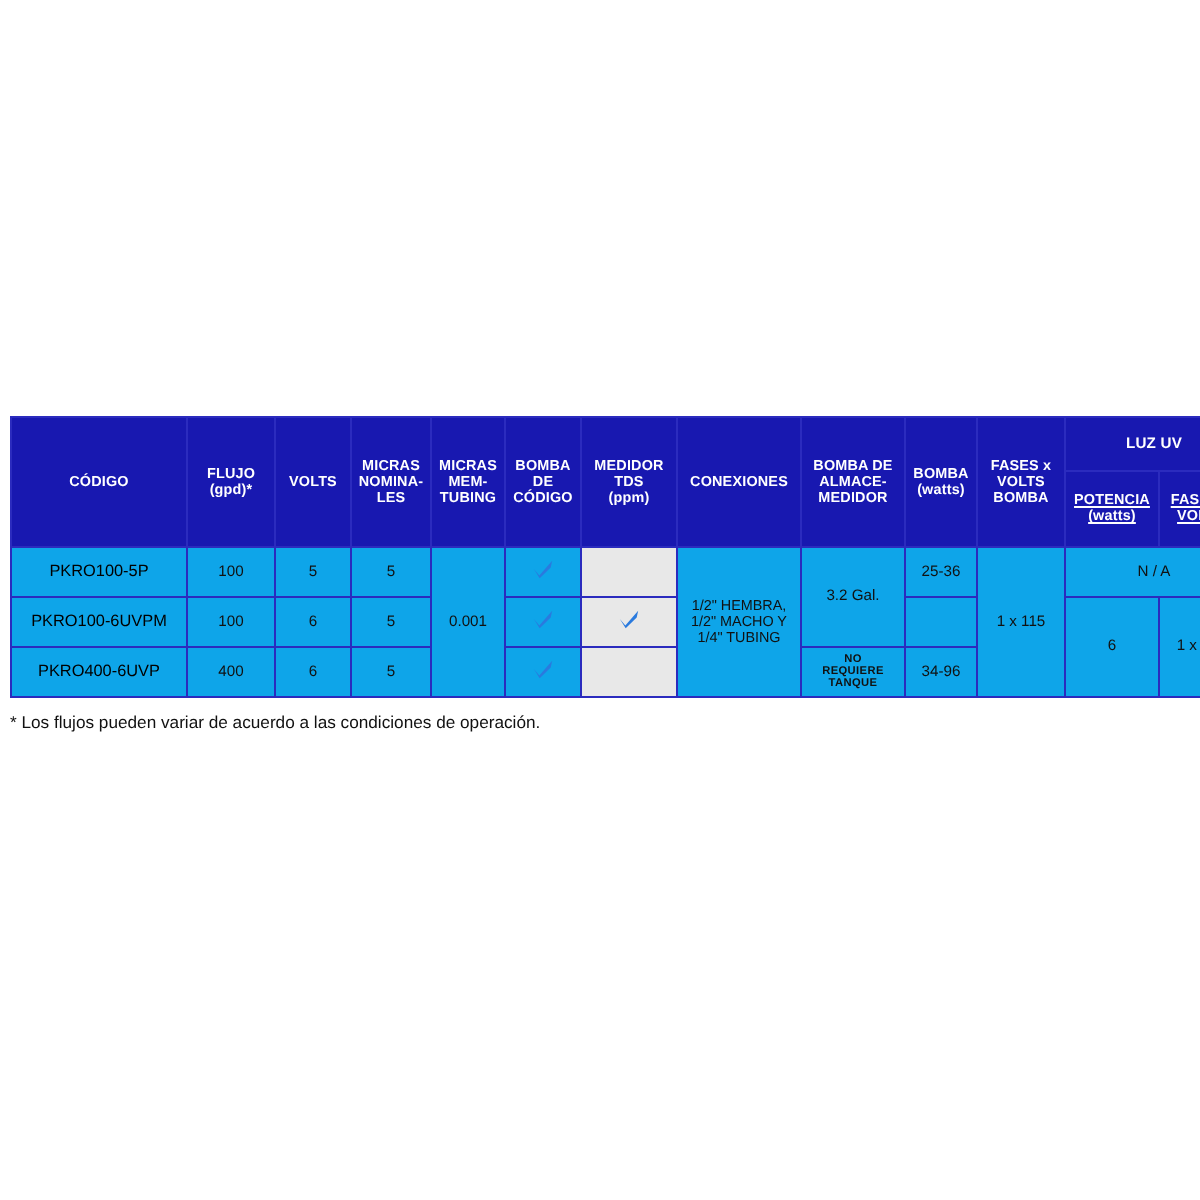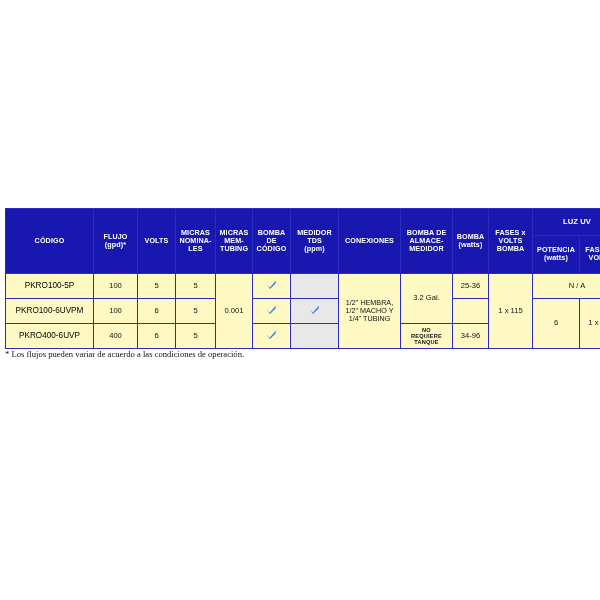--- a/index.html
+++ b/index.html
@@ -36,27 +36,27 @@
   thead th {
     background: #1818b0;
     color: #ffffff;
     font-size: 7.2px;
     font-weight: bold;
     line-height: 1.12;
     letter-spacing: 0.1px;
     padding: 2px 1px;
   }
   thead th.hdr-tall { height: 64px; }
-  thead th.hdr-sub { height: 26px; }
+  thead th.hdr-sub { height: 26px; text-decoration: underline; }
   thead th.luv { height: 18px; font-size: 7.6px; }
   tbody td {
     height: 24px;
     font-size: 7.6px;
     color: #111111;
-    background: #fef9c3;
+    background: #0ea5e9;
     line-height: 1.1;
   }
   td.code {
     font-size: 8.2px;
     text-align: left;
     padding-left: 5px;
     color: #000000;
   }
   td.shade {
     background: #e8e8e8;
@@ -71,24 +71,23 @@
     line-height: 1.15;
   }
   .check {
     display: inline-block;
     width: 11px;
     height: 11px;
     position: relative;
   }
   .check svg { display: block; }
   .note {
-    margin: 0 0 0 5px;
+    margin: 7px 0 0 5px;
     font-size: 8.6px;
     color: #111111;
-    font-family: Liberation Serif, serif;
   }
   .nowrapcell { white-space: nowrap; margin-top: 20px; }
 </style>
 </head>
 <body>
 
 <div class="sheet">
 
   <table class="spec">
     <colgroup>

